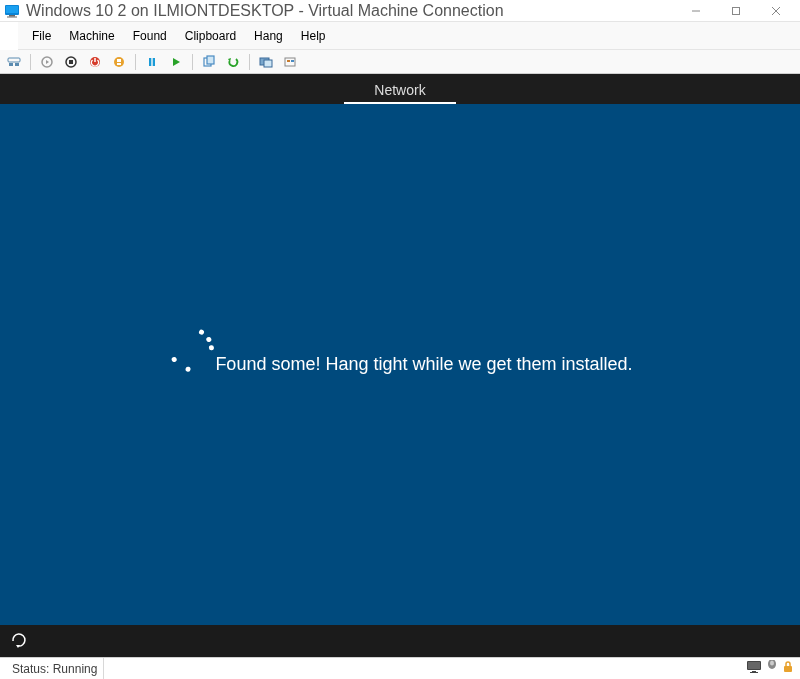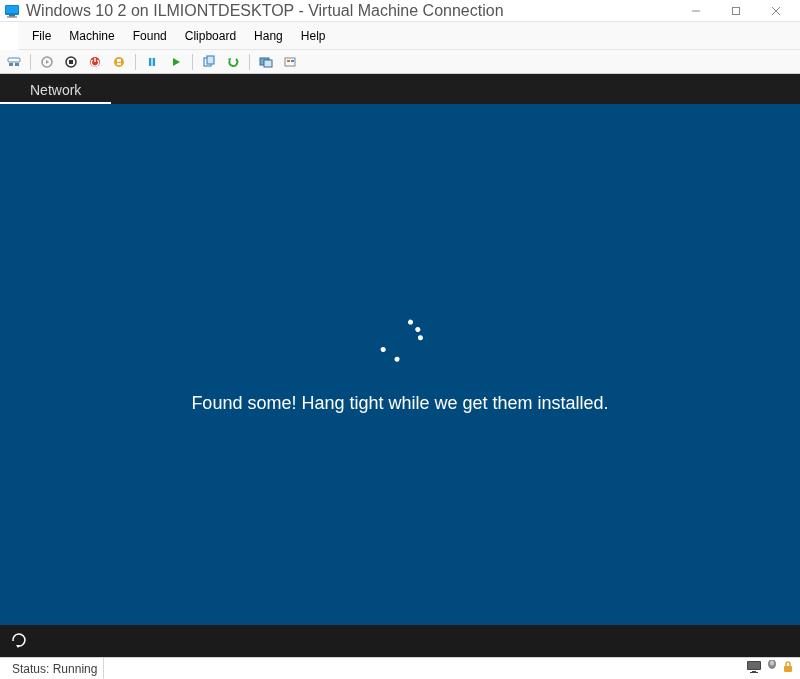--- a/index.html
+++ b/index.html
@@ -85,36 +85,36 @@
     position: relative;
     display: flex;
     flex-direction: column;
     overflow: hidden;
   }
   .vm-header-strip {
     height: 30px;
     background: #1d1d1d;
     display: flex;
     align-items: flex-end;
-    justify-content: flex-start;
+    justify-content: center;
   }
   .vm-tab {
     color: #ddd;
     font-size: 14px;
     padding: 6px 30px 4px 30px;
     border-bottom: 2px solid #fff;
   }
   .vm-content {
     flex: 1;
     background: #003a67;
     background: #0a4e7a;
     background: #00466f;
     background: #004a7a;
     display: flex;
-    flex-direction: column;
+    flex-direction: row;
     align-items: center;
     justify-content: center;
     color: #fff;
     position: relative;
   }
   .vm-content {
     background: #004a7c;
   }
   .setup-bg {
     background: #004a7d;

